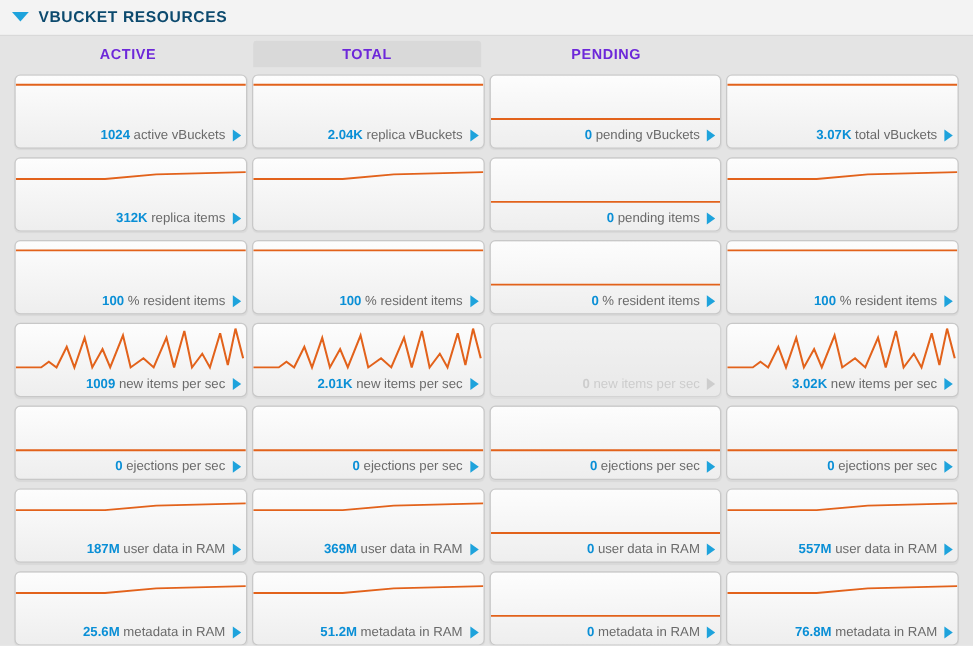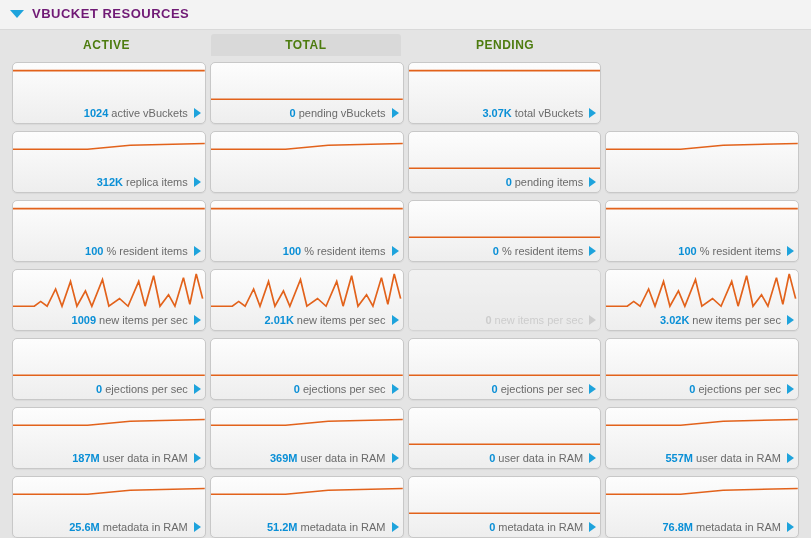--- a/index.html
+++ b/index.html
@@ -21,38 +21,38 @@
   .section-header .tri {
     width: 0; height: 0;
     border-left: 7px solid transparent;
     border-right: 7px solid transparent;
     border-top: 8px solid #1ea3dc;
     margin-right: 8px;
   }
   .section-header h1 {
     font-size: 13px;
     font-weight: 700;
-    color: #701a75;
+    color: #0c4a6e;
     letter-spacing: 0.5px;
   }
   .grid-wrap {
     padding: 4px 12px 12px 12px;
     background: #e4e4e4;
   }
   .col-headers {
     display: grid;
     grid-template-columns: repeat(4, 1fr);
     gap: 10px;
     margin-bottom: 6px;
   }
   .col-headers .hdr {
     text-align: center;
     font-size: 12px;
     font-weight: 600;
-    color: #4d7c0f;
+    color: #6d28d9;
     letter-spacing: 0.5px;
     padding: 4px 0;
     position: relative;
   }
   .col-headers .hdr.total {
     background: #d9d9d9;
     border-radius: 3px 3px 0 0;
   }
   .rows {
     display: flex;
@@ -156,20 +156,32 @@
           </div>
           <div class="footer">
             <span class="val">1024</span>
             <span class="lbl">active vBuckets</span>
             <div class="go"></div>
           </div>
         </div>
         <div class="cell">
           <div class="spark">
             <svg viewBox="0 0 180 42" preserveAspectRatio="none">
+              <path d="M0,8 L180,8"></path>
+            </svg>
+          </div>
+          <div class="footer">
+            <span class="val">2.04K</span>
+            <span class="lbl">replica vBuckets</span>
+            <div class="go"></div>
+          </div>
+        </div>
+        <div class="cell">
+          <div class="spark">
+            <svg viewBox="0 0 180 42" preserveAspectRatio="none">
               <path d="M0,38 L180,38"></path>
             </svg>
           </div>
           <div class="footer">
             <span class="val">0</span>
             <span class="lbl">pending vBuckets</span>
             <div class="go"></div>
           </div>
         </div>
         <div class="cell total-bg">

